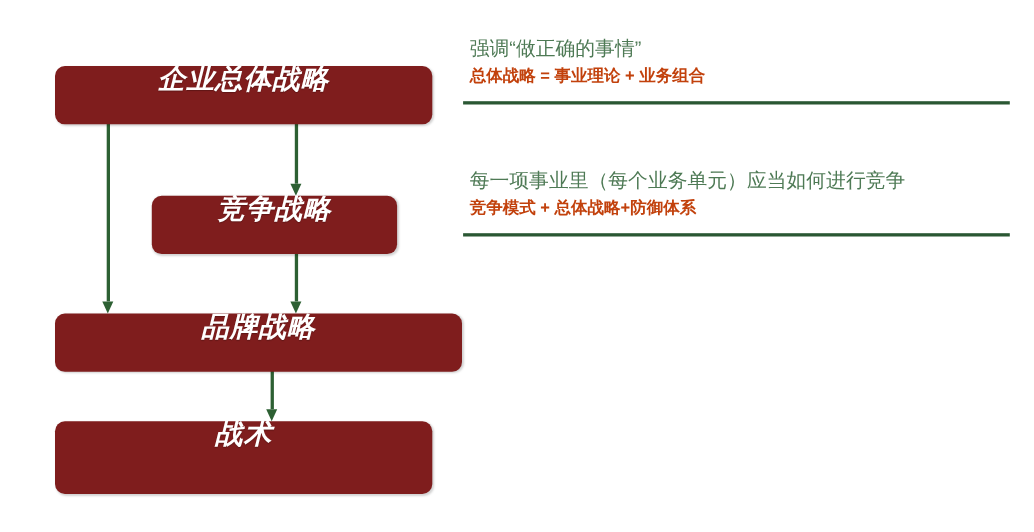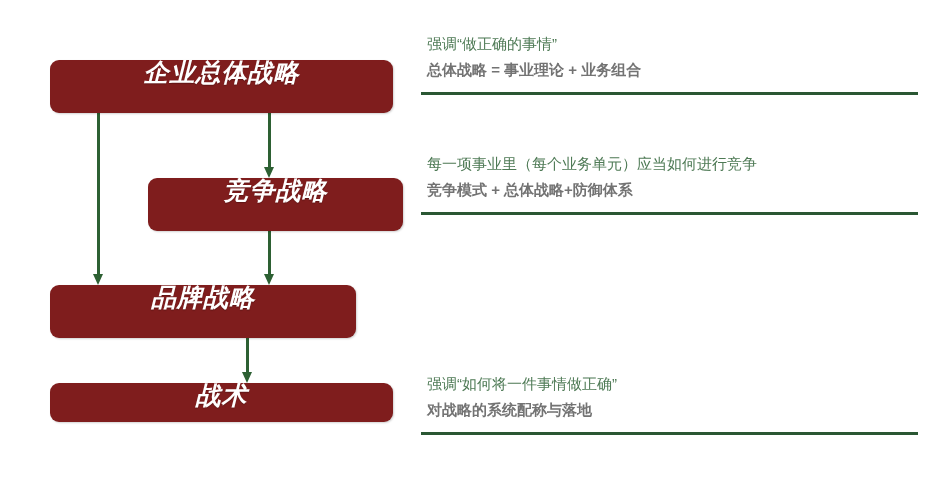--- a/index.html
+++ b/index.html
@@ -36,23 +36,23 @@
     color: #ffffff;
     font-size: 25px;
     font-weight: 700;
     letter-spacing: 1px;
     line-height: 1;
     text-shadow: 0 1px 1px rgba(0,0,0,0.25);
     white-space: nowrap;
   }
 
   #box-overall   { left: 50px;  top: 60px;  width: 343px; height: 53px; }
-  #box-compete   { left: 148px; top: 178px; width: 255px; height: 53px; }
-  #box-brand     { left: 50px;  top: 285px; width: 306px; height: 53px; }
-  #box-tactics   { left: 50px;  top: 383px; width: 343px; height: 39px; }
+  #box-compete   { left: 138px; top: 178px; width: 223px; height: 53px; }
+  #box-brand     { left: 50px;  top: 285px; width: 370px; height: 53px; }
+  #box-tactics   { left: 50px;  top: 383px; width: 343px; height: 66px; }
 
   
   .connector {
     position: absolute;
     z-index: 1;
   }
   .connector .stem {
     position: absolute;
     left: 0;
     top: 0;
@@ -99,27 +99,27 @@
     left: 0;
     width: 497px;
   }
   #note-0 { top: 34px; }
   #note-1 { top: 154px; }
   #note-2 { top: 262px; }
   #note-3 { top: 374px; }
 
   .note-desc {
     color: #4e7a55;
-    font-size: 15px;
+    font-size: 18px;
     line-height: 20px;
     margin: 0 0 6px 6px;
     white-space: nowrap;
   }
   .note-formula {
-    color: #737373;
+    color: #c2410c;
     font-size: 15px;
     font-weight: 700;
     line-height: 20px;
     margin: 0 0 0 6px;
     white-space: nowrap;
   }
   .note-rule {
     margin-top: 12px;
     height: 3px;
     background: #2a5733;
@@ -175,21 +175,16 @@
       <div class="note-rule"></div>
     </div>
 
     <div class="note" id="note-1">
       <p class="note-desc">每一项事业里（每个业务单元）应当如何进行竞争</p>
       <p class="note-formula">竞争模式 + 总体战略+防御体系</p>
       <div class="note-rule"></div>
     </div>
 
 
-    <div class="note" id="note-3">
-      <p class="note-desc">强调“如何将一件事情做正确”</p>
-      <p class="note-formula">对战略的系统配称与落地</p>
-      <div class="note-rule"></div>
-    </div>
 
   </div>
 
 </div>
 
 </body></html>

